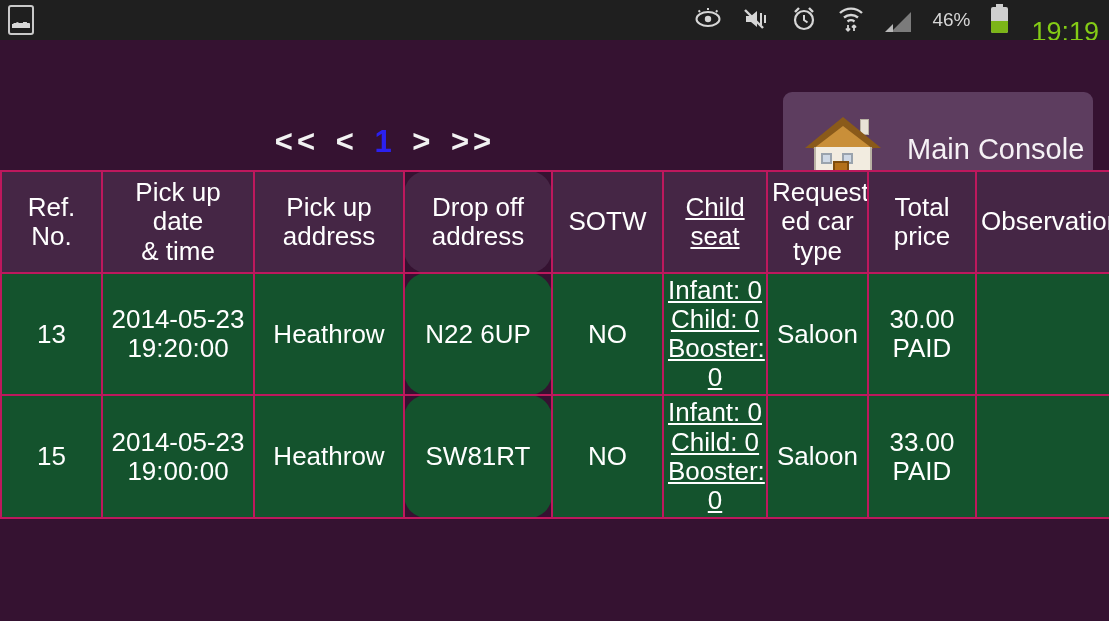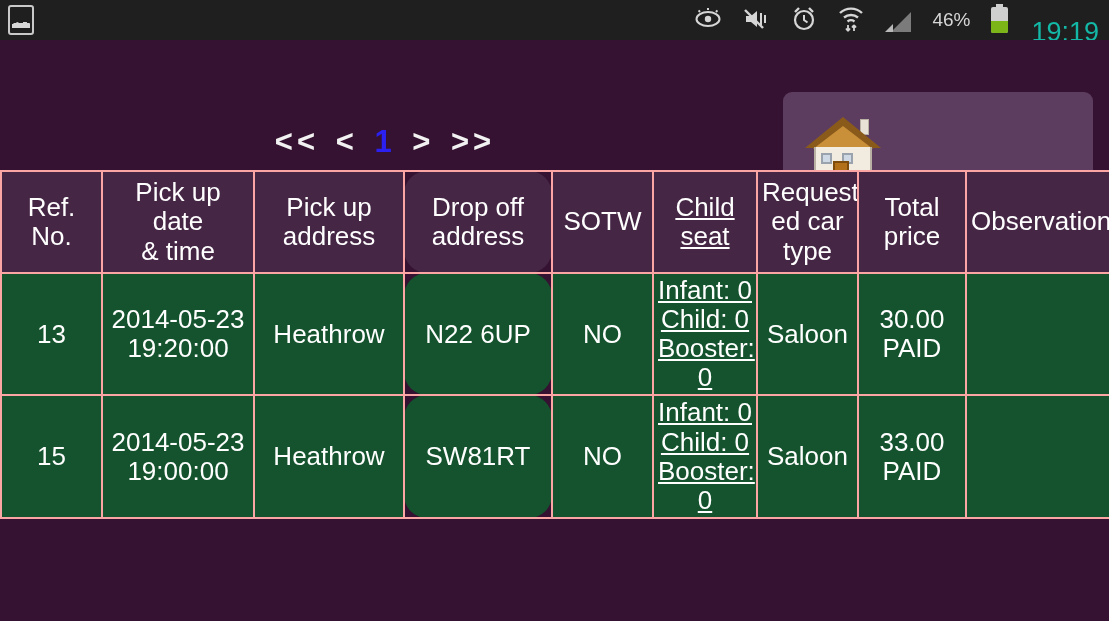--- a/index.html
+++ b/index.html
@@ -23,21 +23,21 @@
     background:#1f1f1f; position:relative; overflow:hidden;
   }
   .gallery-icon::after{
     content:""; position:absolute; left:2px; right:2px; bottom:5px; height:11px;
     background:
       radial-gradient(circle at 30% 120%, #d8d8d8 42%, transparent 43%),
       radial-gradient(circle at 72% 135%, #d8d8d8 48%, transparent 49%);
   }
   .sb-icon{ color:#d6d6d6; display:inline-block; line-height:1; }
   .sb-pct{ color:#d6d6d6; font-size:19px; letter-spacing:0px; }
-  .sb-clock{ color:#14b8a6; font-size:27px; letter-spacing:0px; margin-left:2px;margin-top:24px; }
+  .sb-clock{ color:#84cc16; font-size:27px; letter-spacing:0px; margin-left:2px;margin-top:24px; }
   .battery{
     width:17px; height:26px; border:0; position:relative;
     background:#cfcfcf; border-radius:2px;
   }
   .battery::before{
     content:""; position:absolute; top:-3px; left:5px; width:7px; height:3px; background:#cfcfcf;
   }
   .battery .fill{ position:absolute; left:0; bottom:0; width:100%; height:46%; background:#7cb518; border-radius:0 0 2px 2px;}
   .signal{ width:26px; height:24px; position:relative; }
   .signal .big{
@@ -98,35 +98,35 @@
     content:""; position:absolute; right:2px; top:8px; width:3px; height:3px; border-radius:50%; background:#f7e2b5;
   }
   .console-label{ color:#f5f1f5; font-size:29px; }
 
   
   .table{
     position:absolute; left:0; top:170px; width:1109px;
     border-collapse:collapse; table-layout:fixed;
   }
   .table td, .table th{
-    border:2px solid #fca5a5;
+    border:2px solid #be185d;
     text-align:center; vertical-align:middle;
     color:#ffffff; font-weight:normal;
     padding:2px 4px;
     overflow:hidden;
   }
   .table th{
     background:#452645; height:102px; font-size:26px; line-height:1.12;
   }
   .table td{
     background:#14532d; height:118px; font-size:26px; line-height:1.12;
   }
   .table tr.r2 td{ height:118px; }
   .c0{ width:101px; } .c1{ width:152px;margin-top:10px; } .c2{ width:150px; }
-  .c3{ width:148px;border-radius:23px; } .c4{ width:101px; } .c5{ width:104px;text-decoration:underline; }
+  .c3{ width:148px;border-radius:23px; } .c4{ width:111px; } .c5{ width:104px;text-decoration:underline; }
   .c6{ width:101px; } .c7{ width:108px; } .c8{ width:150px; }
   .nowrapcell{ white-space:pre-line; }
 </style>
 </head>
 <body>
 
 <div class="statusbar">
   <div class="sb-left">
     <div class="gallery-icon"></div>
   </div>
@@ -185,20 +185,21 @@
   <div class="console-btn">
     <span class="house">
       <span class="chimney"></span>
       <span class="roof"></span>
       <span class="roof-in"></span>
       <span class="body"></span>
       <span class="w1"></span>
         <span class="w2"></span>
       <span class="door"></span>
     </span>
+    <span class="console-label">Main Console</span>
   </div>
 </div>
 
 <table class="table">
   <thead>
     <tr>
       <th class="c0 nowrapcell">Ref. No.</th>
       <th class="c1 nowrapcell">Pick up date
 &amp; time</th>
       <th class="c2 nowrapcell">Pick up

